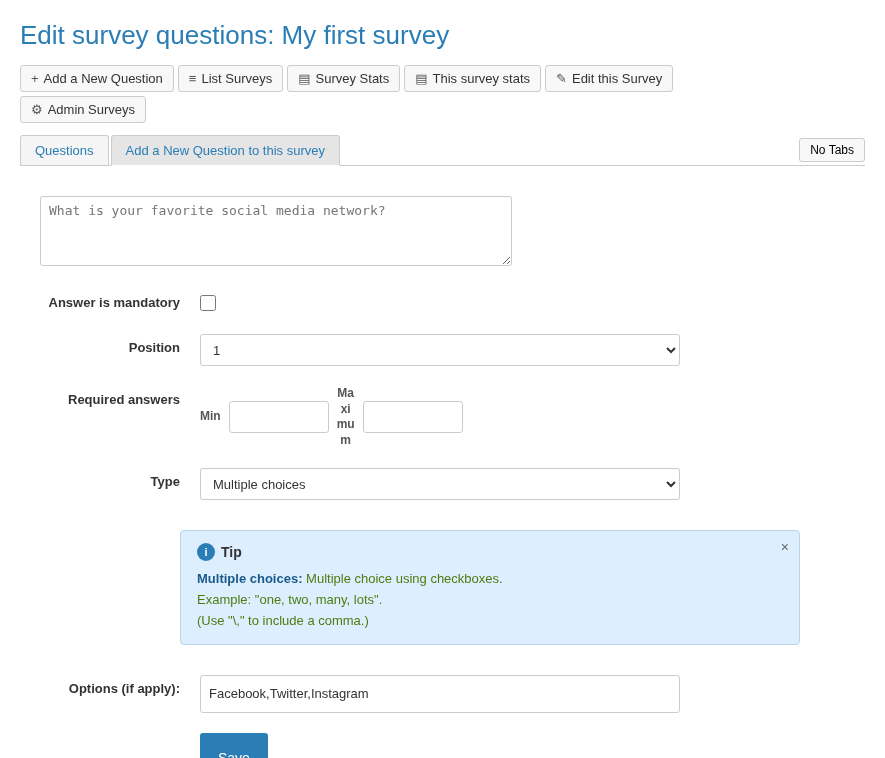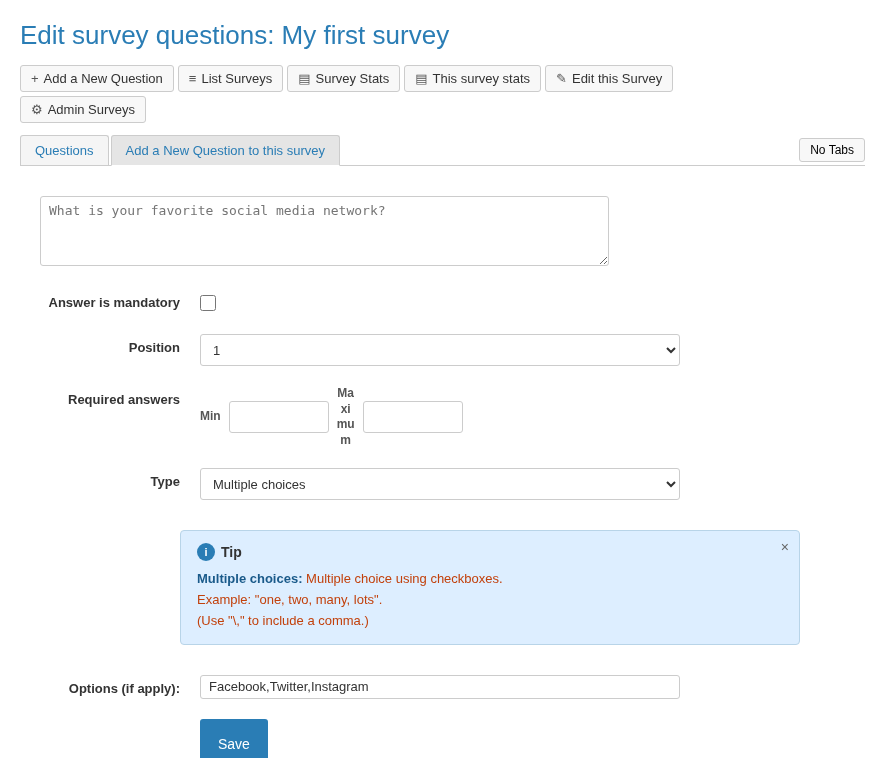--- a/index.html
+++ b/index.html
@@ -90,21 +90,21 @@
       font-size: 13px;
       padding-top: 6px;
       text-align: right;
       padding-right: 20px;
       color: #333;
     }
     .form-control-wrap {
       flex: 1;
     }
     textarea.form-input {
-      width: 569px;
+      width: 472px;
       height: 70px;
       border: 1px solid #ccc;
       border-radius: 3px;
       padding: 6px 8px;
       font-size: 13px;
       color: #999;
       resize: vertical;
     }
     input[type="checkbox"] {
       width: 16px;
@@ -175,35 +175,35 @@
       justify-content: center;
       font-size: 11px;
       font-weight: bold;
     }
     .tip-body {
       font-size: 13px;
       color: #333;
       line-height: 1.6;
     }
     .tip-body strong { color: #1a5a8a; }
-    .tip-body span { color: #c2410c; }
+    .tip-body span { color: #4d7c0f; }
     .tip-close {
       position: absolute;
       top: 8px;
       right: 10px;
       cursor: pointer;
       color: #666;
       font-size: 14px;
       background: none;
       border: none;
     }
 
     .options-input {
       width: 480px;
-      height: 24px;
+      height: 38px;
       border: 1px solid #ccc;
       border-radius: 3px;
       padding: 4px 8px;
       font-size: 13px;
       color: #333;
     }
 
     .save-btn {
       background: #2a7db5;
       color: #fff;

